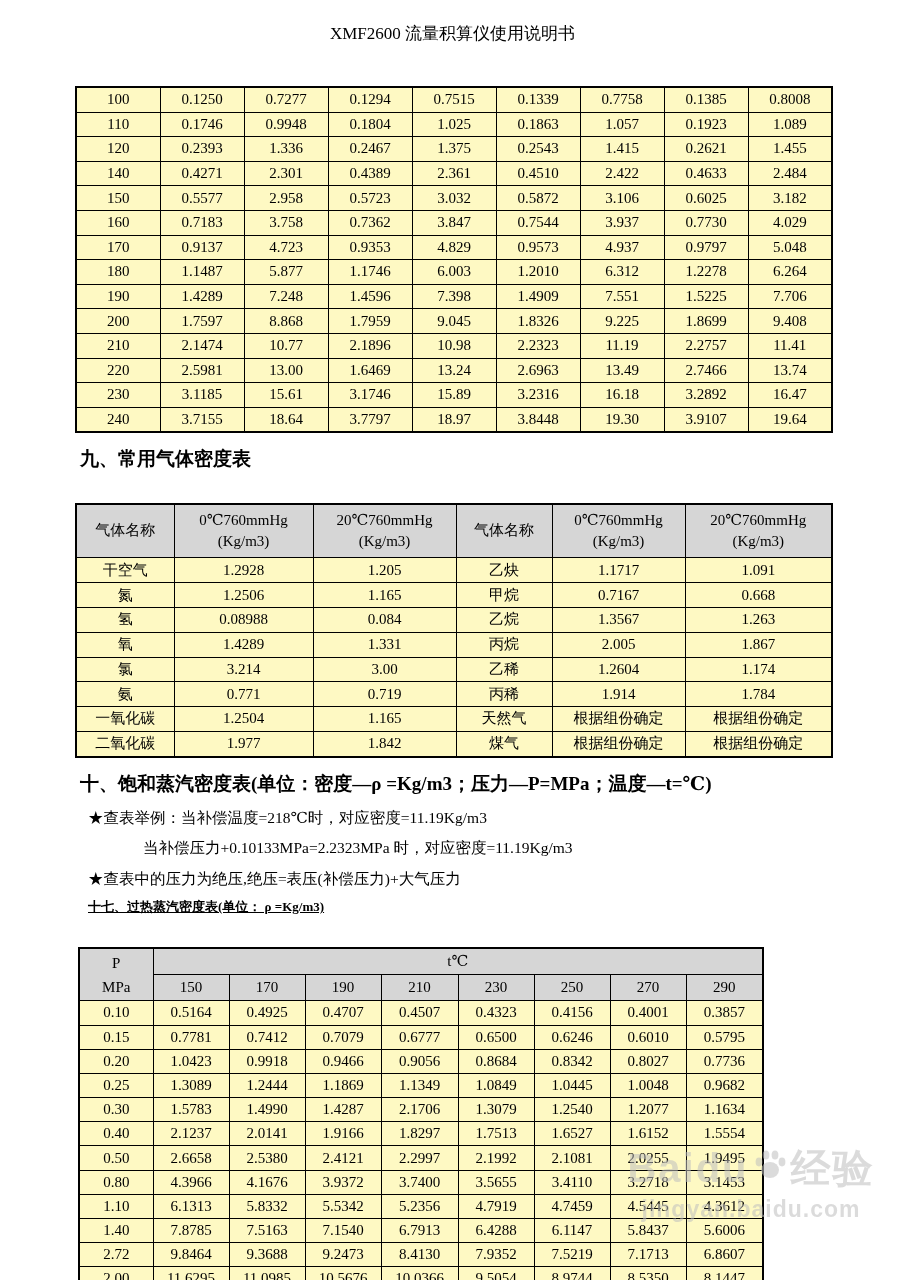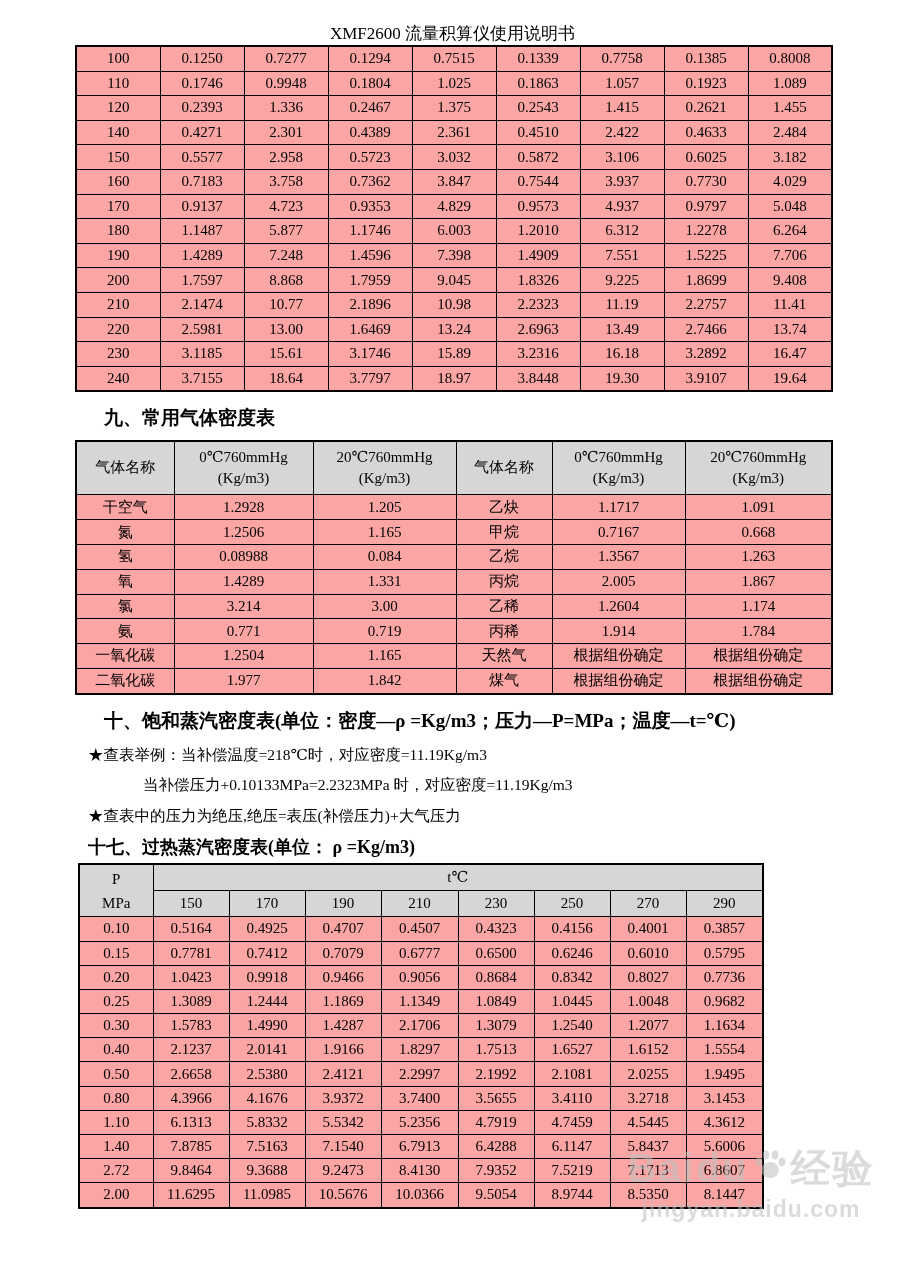--- a/index.html
+++ b/index.html
@@ -3,30 +3,30 @@
 <meta charset="utf-8">
 <style>
   html,body { margin:0; padding:0; }
   body {
     width:905px; height:1280px;
     background:#ffffff; color:#000;
     font-family:"Liberation Serif","DejaVu Serif",serif;
     position:relative; overflow:hidden;
   }
   .doc-title {
-    text-align:center; font-size:17px; padding-top:22px; 
+    text-align:center; font-size:17px; padding-top:22px; padding-bottom:10px;
   }
-  table { border-collapse:collapse; table-layout:fixed; background:#fca5a5; }
+  table { border-collapse:collapse; table-layout:fixed; background:#fef9c3;margin-top:31px; }
   table { border:2px solid #000; }
   td, th { border:1px solid #000; text-align:center; vertical-align:middle;
            font-size:15px; font-weight:normal; padding:0 2px; overflow:hidden; }
   .tbl1 { margin-left:75px; width:756px; }
   .tbl1 td { height:23.6px; }
-  .sec-title { font-weight:bold; font-size:19px; margin:13px 0 9px 104px; }
-  .sec-title-sm { font-weight:bold; font-size:18px; margin:8px 8px 4px 88px; }
+  .sec-title { font-weight:bold; font-size:19px; margin:13px 0 9px 80px; }
+  .sec-title-sm { font-weight:bold; font-size:13px; margin:8px 8px 4px 88px;text-decoration:underline; }
   .tbl2 { margin-left:75px; width:756px;padding-left:44px; }
   .tbl2 td { height:23.8px; }
   .tbl2 .hd { height:52px; }
   .hd { background:#d6d6d6; white-space:pre-line; line-height:1.45; }
   .notes { margin-left:88px; font-size:15.5px; line-height:1.52; }
   .notes .note-line { margin-bottom:7px; }
   .notes .indent { margin-left:55px; }
   .tbl3 { margin-left:78px; width:684px; }
   .tbl3 td { height:23.2px; }
   .tbl3 .hd-row td { height:25px; }

